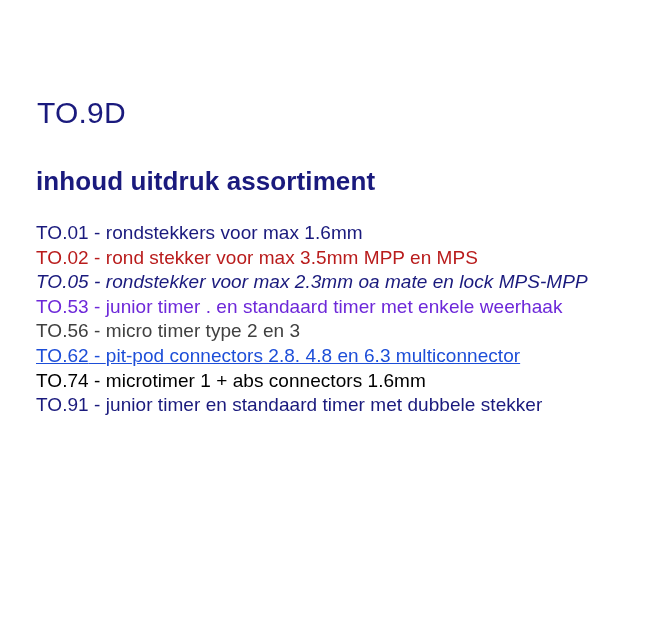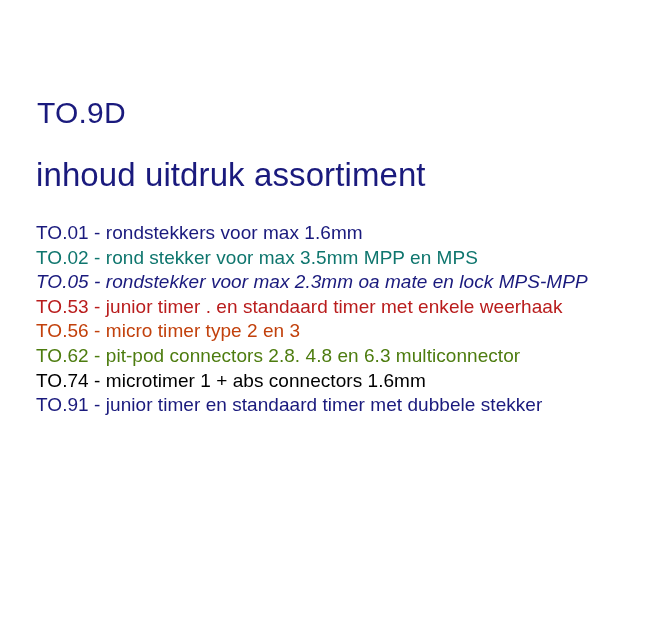--- a/index.html
+++ b/index.html
@@ -34,24 +34,24 @@
     font-weight: 400;
     letter-spacing: 0.2px;
     color: #1a1a7d;
     white-space: nowrap;
   }
 
   
   .doc-subheading {
     position: absolute;
     left: 36px;
-    top: 160px;
-    font-size: 33px;
+    top: 166px;
+    font-size: 26px;
     line-height: 30px;
-    font-weight: 400;
+    font-weight: 700;
     letter-spacing: 0.1px;
     color: #1a1a7d;
     white-space: nowrap;
   }
 
   
   .contents-list {
     position: absolute;
     left: 36px;
     top: 221px;
@@ -86,33 +86,33 @@
 <div class="page" style="background: rgb(255, 255, 255);">
 
   <div class="doc-code" style="color: rgb(26, 26, 125);">TO.9D</div>
 
   <div class="doc-subheading" style="color: rgb(26, 26, 125);">inhoud uitdruk assortiment</div>
 
   <ul class="contents-list">
     <li class="contents-item" style="color: rgb(26, 26, 125);">
       <span class="item-code">TO.01</span><span class="item-sep"> - </span><span class="item-desc">rondstekkers voor max 1.6mm</span>
     </li>
-    <li class="contents-item" style="color: #0f766e;">
+    <li class="contents-item" style="color: #b91c1c;">
       <span class="item-code">TO.02</span><span class="item-sep"> - </span><span class="item-desc">rond stekker voor max 3.5mm MPP en MPS</span>
     </li>
     <li class="contents-item" style="color: rgb(26, 26, 125); font-style: italic;">
       <span class="item-code">TO.05</span><span class="item-sep"> - </span><span class="item-desc">rondstekker voor max 2.3mm oa mate en lock MPS-MPP</span>
     </li>
-    <li class="contents-item" style="color: #b91c1c;">
+    <li class="contents-item" style="color: #6d28d9;">
       <span class="item-code">TO.53</span><span class="item-sep"> - </span><span class="item-desc">junior timer . en standaard timer met enkele weerhaak</span>
     </li>
-    <li class="contents-item" style="color: #c2410c;">
+    <li class="contents-item" style="color: #404040;">
       <span class="item-code">TO.56</span><span class="item-sep"> - </span><span class="item-desc">micro timer type 2 en 3</span>
     </li>
-    <li class="contents-item" style="color: #4d7c0f;">
+    <li class="contents-item" style="color: #1d4ed8; text-decoration: underline;">
       <span class="item-code">TO.62</span><span class="item-sep"> - </span><span class="item-desc">pit-pod connectors 2.8. 4.8 en 6.3 multiconnector</span>
     </li>
     <li class="contents-item" style="color: #000000;">
       <span class="item-code">TO.74</span><span class="item-sep"> - </span><span class="item-desc">microtimer 1 + abs connectors 1.6mm</span>
     </li>
     <li class="contents-item" style="color: rgb(26, 26, 125);">
       <span class="item-code">TO.91</span><span class="item-sep"> - </span><span class="item-desc">junior timer en standaard timer met dubbele stekker</span>
     </li>
   </ul>
 

